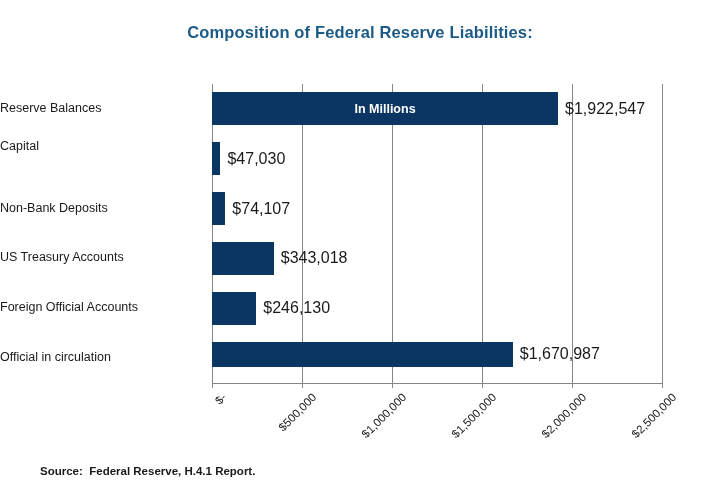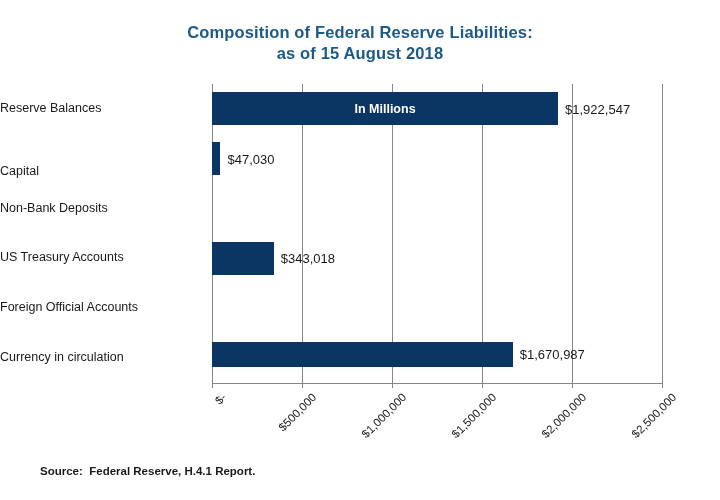--- a/index.html
+++ b/index.html
@@ -100,21 +100,21 @@
     color: #ffffff;
     font-size: 12.5px;
     font-weight: bold;
     pointer-events: none;
   }
   .bar-value-label {
     position: absolute;
     top: 50%;
     transform: translateY(-50%);
     color: #1a1a1a;
-    font-size: 13px;
+    font-size: 16px;
     white-space: nowrap;
   }
 
   
   .cat-labels {
     position: absolute;
     left: 0;
     top: 84px;
     width: 206px;
     height: 299px;
@@ -165,30 +165,29 @@
     white-space: pre;
   }
 </style>
 </head>
 <body>
 
 <div id="chart-root">
 
   <div class="chart-title">
     <span class="title-line">Composition of Federal Reserve Liabilities:</span>
-    <span class="title-line">as of 15 August 2018</span>
   </div>
 
   <div class="cat-labels" id="cat-labels">
       <div class="cat-label" style="top: 16.9167px;">Reserve Balances</div>
-      <div class="cat-label" style="top: 80px;">Capital</div>
+      <div class="cat-label" style="top: 55px;">Capital</div>
       <div class="cat-label" style="top: 116.583px;">Non-Bank Deposits</div>
       <div class="cat-label" style="top: 216.25px;">Foreign Official Accounts</div>
       <div class="cat-label" style="top: 166.417px;">US Treasury Accounts</div>
-      <div class="cat-label" style="top: 266.083px;">Currency in circulation</div>
+      <div class="cat-label" style="top: 266.083px;">Official in circulation</div>
     </div>
 
   <div class="plot-area">
     <div class="axis-vertical"></div>
     <div class="axis-horizontal"></div>
     <div id="gridlines">
         <div class="gridline" style="left: 90px;"></div>
         <div class="gridline" style="left: 180px;"></div>
         <div class="gridline" style="left: 270px;"></div>
         <div class="gridline" style="left: 360px;"></div>
@@ -197,23 +196,31 @@
     <div class="bars-layer" id="bars-layer">
         <div class="bar-row" style="top: 8.41667px; height: 33px;">
           <div class="bar" style="width: 346.058px; background: rgb(11, 53, 98);"></div>
           <div class="bar-inner-label" style="width: 346.058px;">In Millions</div>
           <div class="bar-value-label" style="left: 353.058px;">$1,922,547</div>
         </div>
         <div class="bar-row" style="top: 58.25px; height: 33px;">
           <div class="bar" style="width: 8.4654px; background: rgb(11, 53, 98);"></div>
           <div class="bar-value-label" style="left: 15.4654px;">$47,030</div>
         </div>
+        <div class="bar-row" style="top: 108.083px; height: 33px;">
+          <div class="bar" style="width: 13.3393px; background: rgb(11, 53, 98);"></div>
+          <div class="bar-value-label" style="left: 20.3393px;">$74,107</div>
+        </div>
         <div class="bar-row" style="top: 157.917px; height: 33px; text-decoration: underline;">
           <div class="bar" style="width: 61.7432px; background: rgb(11, 53, 98);"></div>
           <div class="bar-value-label" style="left: 68.7432px;">$343,018</div>
+        </div>
+        <div class="bar-row" style="top: 207.75px; height: 33px;">
+          <div class="bar" style="width: 44.3034px; background: rgb(11, 53, 98);"></div>
+          <div class="bar-value-label" style="left: 51.3034px;">$246,130</div>
         </div>
         <div class="bar-row" style="top: 257.583px; height: 25px;">
           <div class="bar" style="width: 300.778px; background: rgb(11, 53, 98);"></div>
           <div class="bar-value-label" style="left: 307.778px;">$1,670,987</div>
         </div>
       </div>
   </div>
 
   <div class="tick-labels" id="tick-labels">
       <div class="tick-mark" style="left: 212px;"></div>

